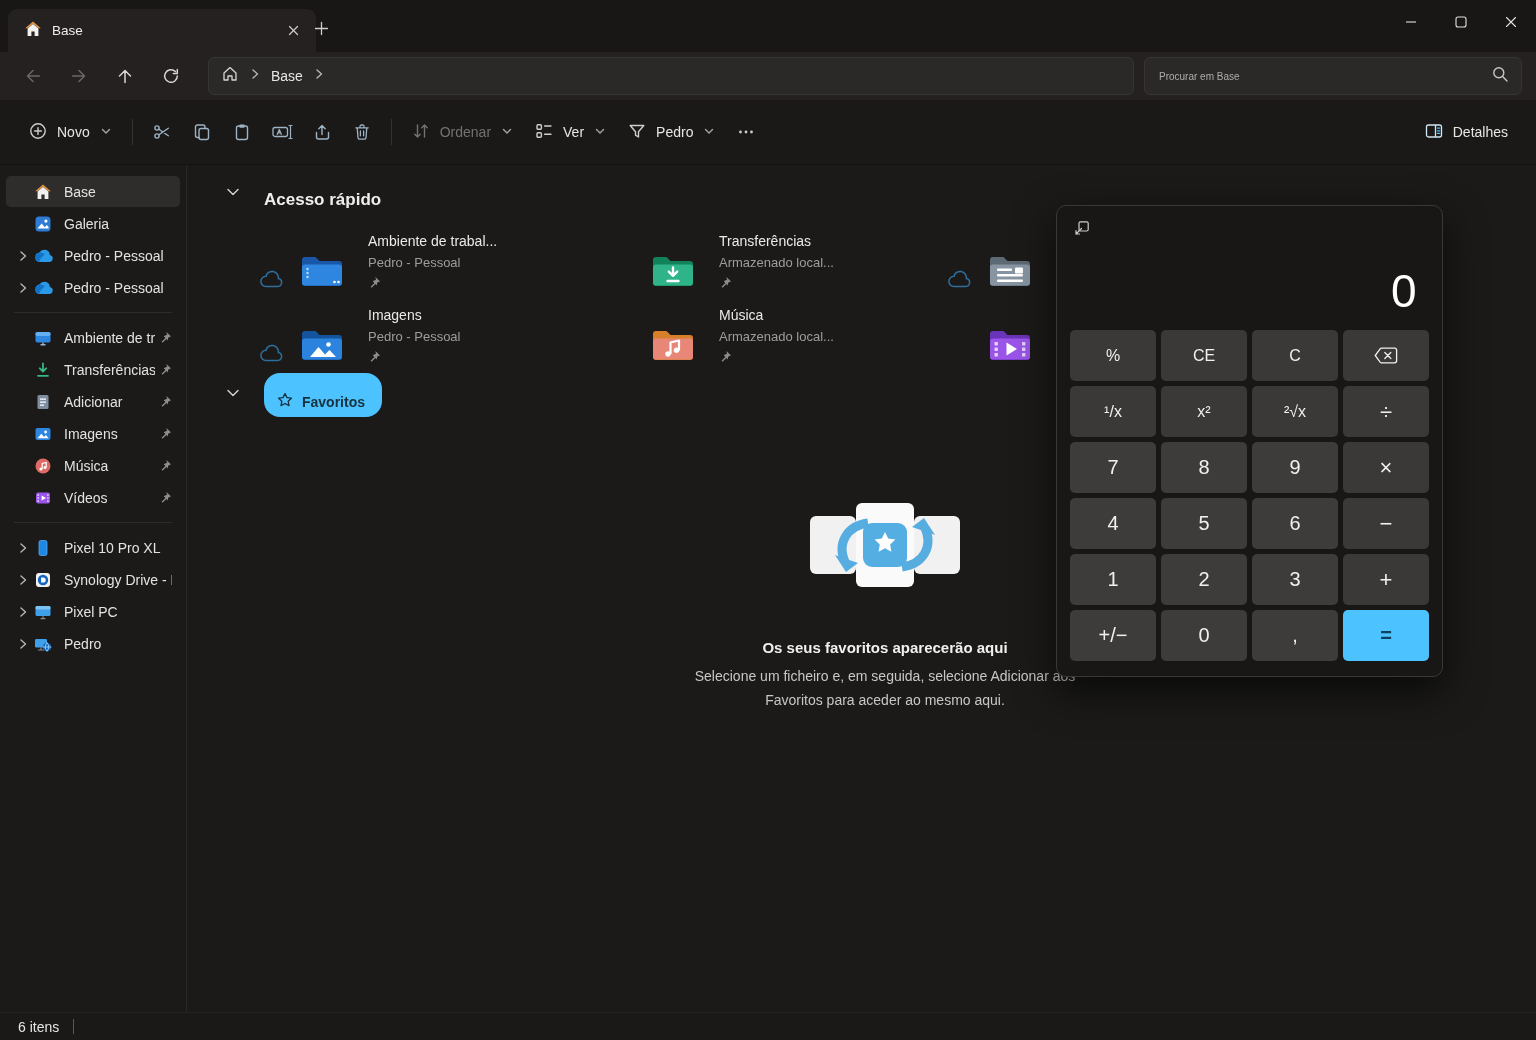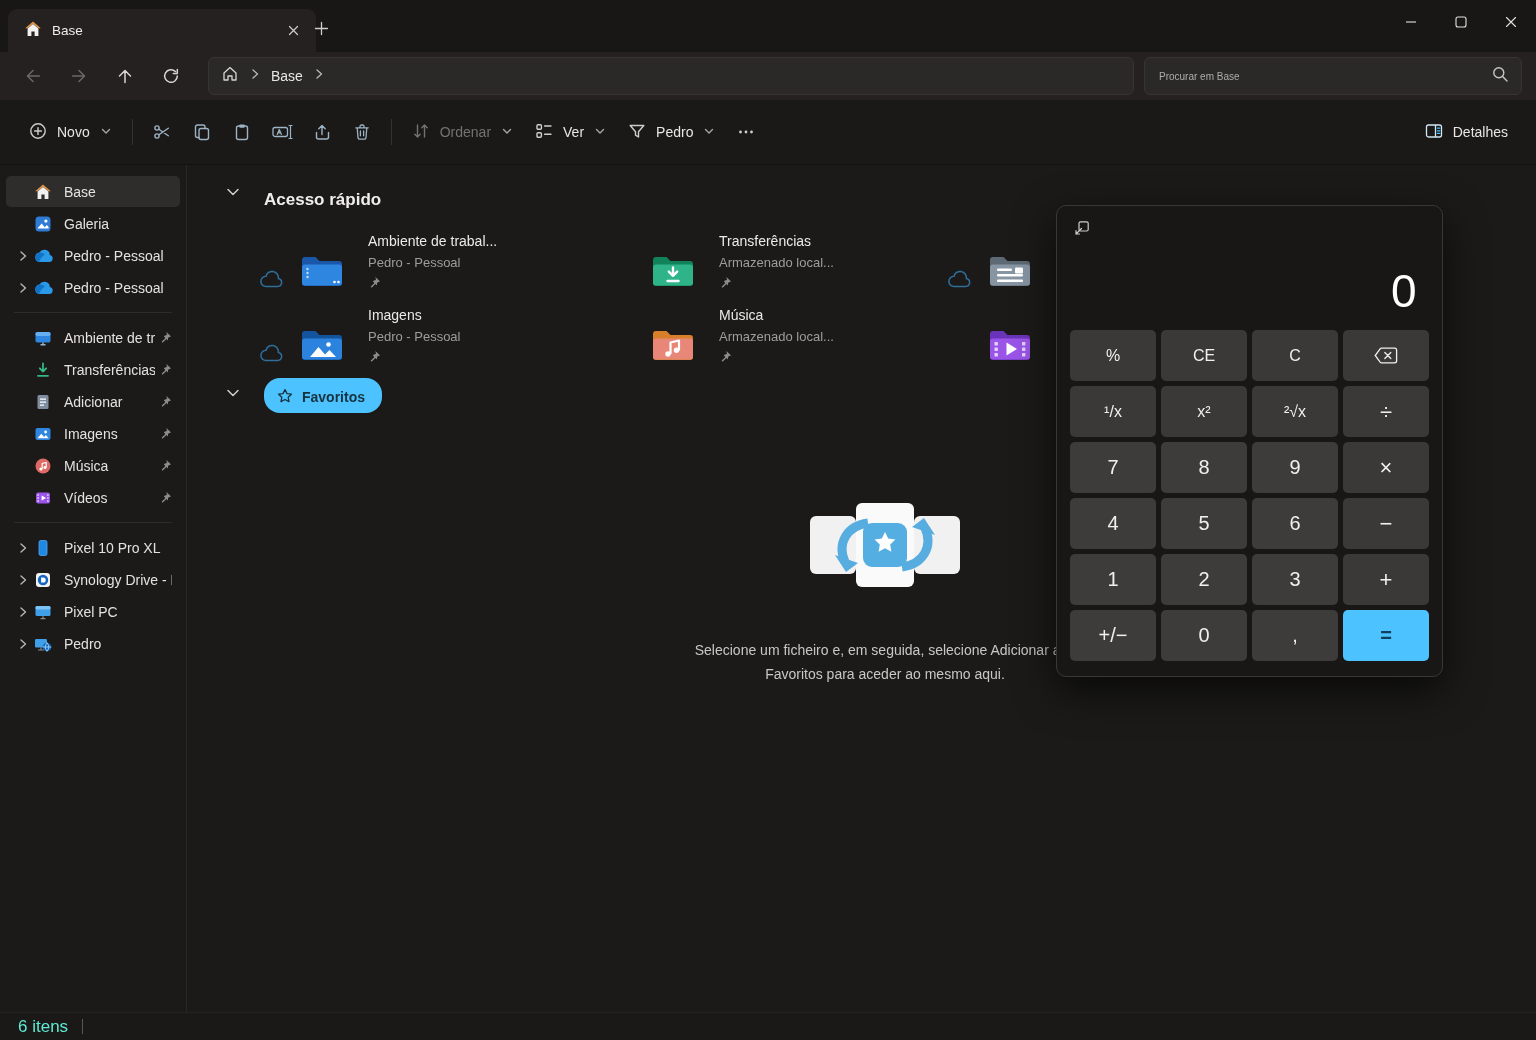--- a/index.html
+++ b/index.html
@@ -56,38 +56,38 @@
   .tiles{display:grid;grid-template-columns:392px 296px 420px;grid-auto-rows:74px;margin:6px 0 0 34px;}
   .tile{display:flex;align-items:flex-end;}
   .cloud-slot{width:26px;margin-right:15px;display:flex;flex:none;}
   .t-ic{width:44px;display:flex;flex:none;}
   .t-text{margin-left:24px;line-height:1.3;}
   .t-name{font-size:14px;color:#eceae8;}
   .t-sub{font-size:13px;color:#9f9d9b;}
   .t-pin{margin-top:3px;display:flex;}
   .fav-hd{margin-top:17px;}
   .fav-btn{display:flex;align-items:center;gap:9px;background:var(--accent);border-radius:16px;height:31px;
-           padding:4px 17px 0 13px;color:#16323f;font-weight:600;font-size:14px;}
+           padding:13px 17px 0 13px;color:#16323f;font-weight:600;font-size:14px;}
 
   .empty{position:absolute;top:338px;left:498px;width:400px;text-align:center;}
   .ill{position:relative;width:150px;height:84px;margin:0 auto 52px;}
   .card{position:absolute;background:#f1f1f1;border-radius:6px;}
   .c-l{left:0;top:13px;width:46px;height:58px;}
   .c-r{right:0;top:13px;width:46px;height:58px;}
   .c-c{left:46px;top:0;width:58px;height:84px;background:#fafafa;display:flex;align-items:center;justify-content:center;}
   .star-box{width:44px;height:44px;background:#55aee2;border-radius:9px;display:flex;align-items:center;justify-content:center;}
   .arr{position:absolute;}
   .arr-l{left:20px;top:13px;}
   .arr-r{right:20px;top:13px;}
   .empty-title{font-size:15px;font-weight:700;color:#f2f0ee;margin-bottom:9px;}
   .empty-line{font-size:14px;color:#c9c7c5;line-height:1.7;}
 
   
   .statusbar{position:absolute;left:0;right:0;bottom:0;height:28px;background:#1a1918;border-top:1px solid #242322;
-             display:flex;align-items:center;padding:0 18px;gap:14px;font-size:17px;color:#5eead4;box-sizing:border-box;}
+             display:flex;align-items:center;padding:0 18px;gap:14px;font-size:14px;color:#e5e5e5;box-sizing:border-box;}
   .status-sep{width:1px;height:15px;background:#595755;}
 
   
   .calc{position:absolute;left:1056px;top:205px;width:387px;height:472px;background:#181716;
         border:1px solid #3a3837;border-radius:10px;box-shadow:0 14px 40px rgba(0,0,0,.65);
         z-index:50;display:flex;flex-direction:column;padding:10px 13px 13px;box-sizing:border-box;}
   .calc-top{height:24px;display:flex;}
   .aot-btn{width:24px;height:24px;display:flex;align-items:center;justify-content:center;border-radius:4px;}
   .calc-display{height:78px;display:flex;align-items:flex-end;justify-content:flex-end;
                 font-size:46px;font-weight:500;color:#ffffff;padding-right:12px;letter-spacing:.5px;}
@@ -657,20 +657,21 @@
             </div>
           <span class="arr arr-l"><svg width="42" height="58" viewBox="0 0 42 58">
                 <path d="M38 7C16 10 7 28 15 46" stroke="#57ade0" stroke-width="9" fill="none"></path>
                 <path d="M5 39l11 17 12-9z" fill="#57ade0"></path>
               </svg></span>
           <span class="arr arr-r"><svg width="42" height="58" viewBox="0 0 42 58">
                 <path d="M4 51c22-3 31-21 23-39" stroke="#57ade0" stroke-width="9" fill="none"></path>
                 <path d="M37 19L26 2 14 11z" fill="#57ade0"></path>
               </svg></span>
         </div>
+        <div class="empty-title">Os seus favoritos aparecerão aqui</div>
         <div class="empty-line">
           <span>Selecione um ficheiro e, em seguida, selecione Adicionar aos</span><br>
           <span>Favoritos para aceder ao mesmo aqui.</span>
         </div>
       </div>
     </div>
   </div>
 
   <div class="statusbar">
     <span>6 itens</span>

